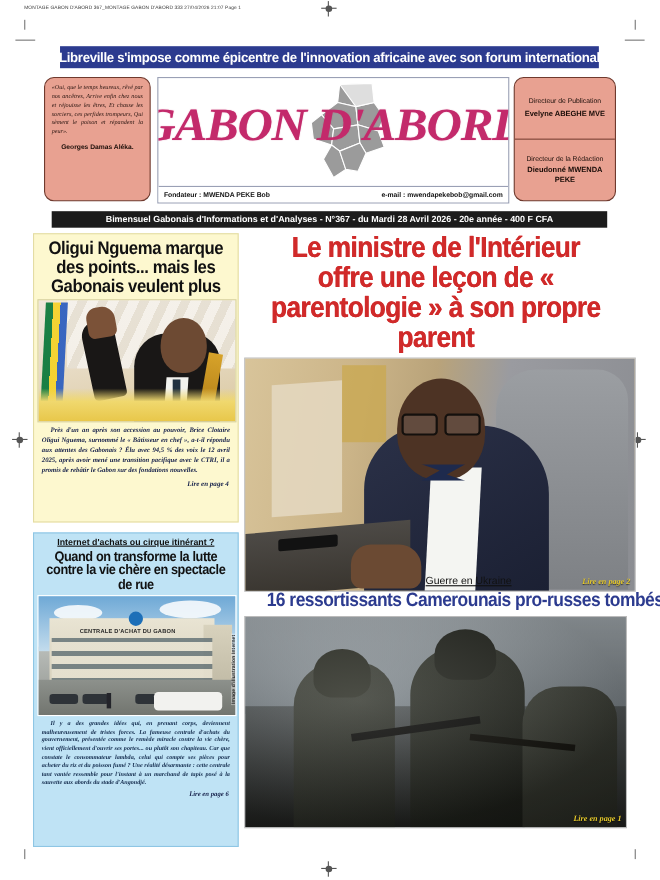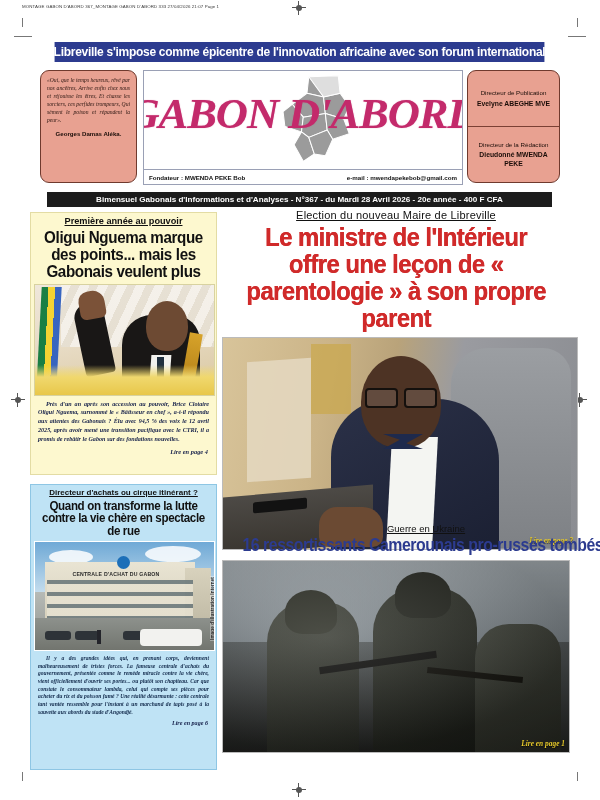--- a/index.html
+++ b/index.html
@@ -347,40 +347,39 @@
     </div>
   </div>
 
   <div class="subbar">
     <span>Bimensuel Gabonais d'Informations et d'Analyses - N°367 - du Mardi 28 Avril 2026 - 20e année - 400 F CFA</span>
   </div>
 
   <div class="leftcol">
 
     <div class="art1">
-      <div class="kicker">Première année au pouvoir</div>
       <div class="headline-black">Oligui Nguema marque des points... mais les Gabonais veulent plus</div>
       <div class="photo ph-oligui">
         <span class="backdrop"></span>
         <span class="flag"></span>
         <span class="suit"></span>
         <span class="shirt"></span>
         <span class="tie"></span>
         <span class="sash"></span>
         <span class="head"></span>
         <span class="arm"></span>
         <span class="hand"></span>
         <span class="crowd"></span>
       </div>
       <div class="bodytext">Près d'un an après son accession au pouvoir, Brice Clotaire Oligui Nguema, surnommé le « Bâtisseur en chef », a-t-il répondu aux attentes des Gabonais ? Élu avec 94,5 % des voix le 12 avril 2025, après avoir mené une transition pacifique avec le CTRI, il a promis de rebâtir le Gabon sur des fondations nouvelles.</div>
       <div class="readmore">Lire en page 4</div>
     </div>
 
     <div class="art2">
-      <div class="kicker">Directeur d'achats ou cirque itinérant ?</div>
+      <div class="kicker">Internet d'achats ou cirque itinérant ?</div>
       <div class="headline-black">Quand on transforme la lutte contre la vie chère en spectacle de rue</div>
       <div class="photo ph-building">
         <span class="sky2"></span>
         <span class="cloud" style="left:14px;top:8px;width:44px;height:14px;"></span>
         <span class="cloud" style="left:110px;top:4px;width:56px;height:16px;"></span>
         <span class="bld"></span>
         <span class="bldr"></span>
         <span class="rows"></span>
         <span class="logoq"></span>
         <span class="sign">CENTRALE D'ACHAT DU GABON</span>
@@ -393,21 +392,20 @@
         <span class="credit-v">Image d'illustration Internet</span>
       </div>
       <div class="bodytext">Il y a des grandes idées qui, en prenant corps, deviennent malheureusement de tristes forces. La fameuse centrale d'achats du gouvernement, présentée comme le remède miracle contre la vie chère, vient officiellement d'ouvrir ses portes... ou plutôt son chapiteau. Car que constate le consommateur lambda, celui qui compte ses pièces pour acheter du riz et du poisson fumé ? Une réalité désarmante : cette centrale tant vantée ressemble pour l'instant à un marchand de tapis posé à la sauvette aux abords du stade d'Angondjé.</div>
       <div class="readmore">Lire en page 6</div>
     </div>
   </div>
 
   <div class="rightcol">
 
     <div class="artmain">
-      <div class="kicker-main">Election du nouveau Maire de Libreville</div>
       <div class="headline-red">Le ministre de l'Intérieur offre une leçon de « parentologie » à son propre parent</div>
       <div class="photo ph-minister">
         <span class="wall"></span>
         <span class="panel"></span>
         <span class="panel2"></span>
         <span class="chair"></span>
         <span class="body"></span>
         <span class="shirt"></span>
         <span class="head"></span>
         <span class="glasses"></span>

